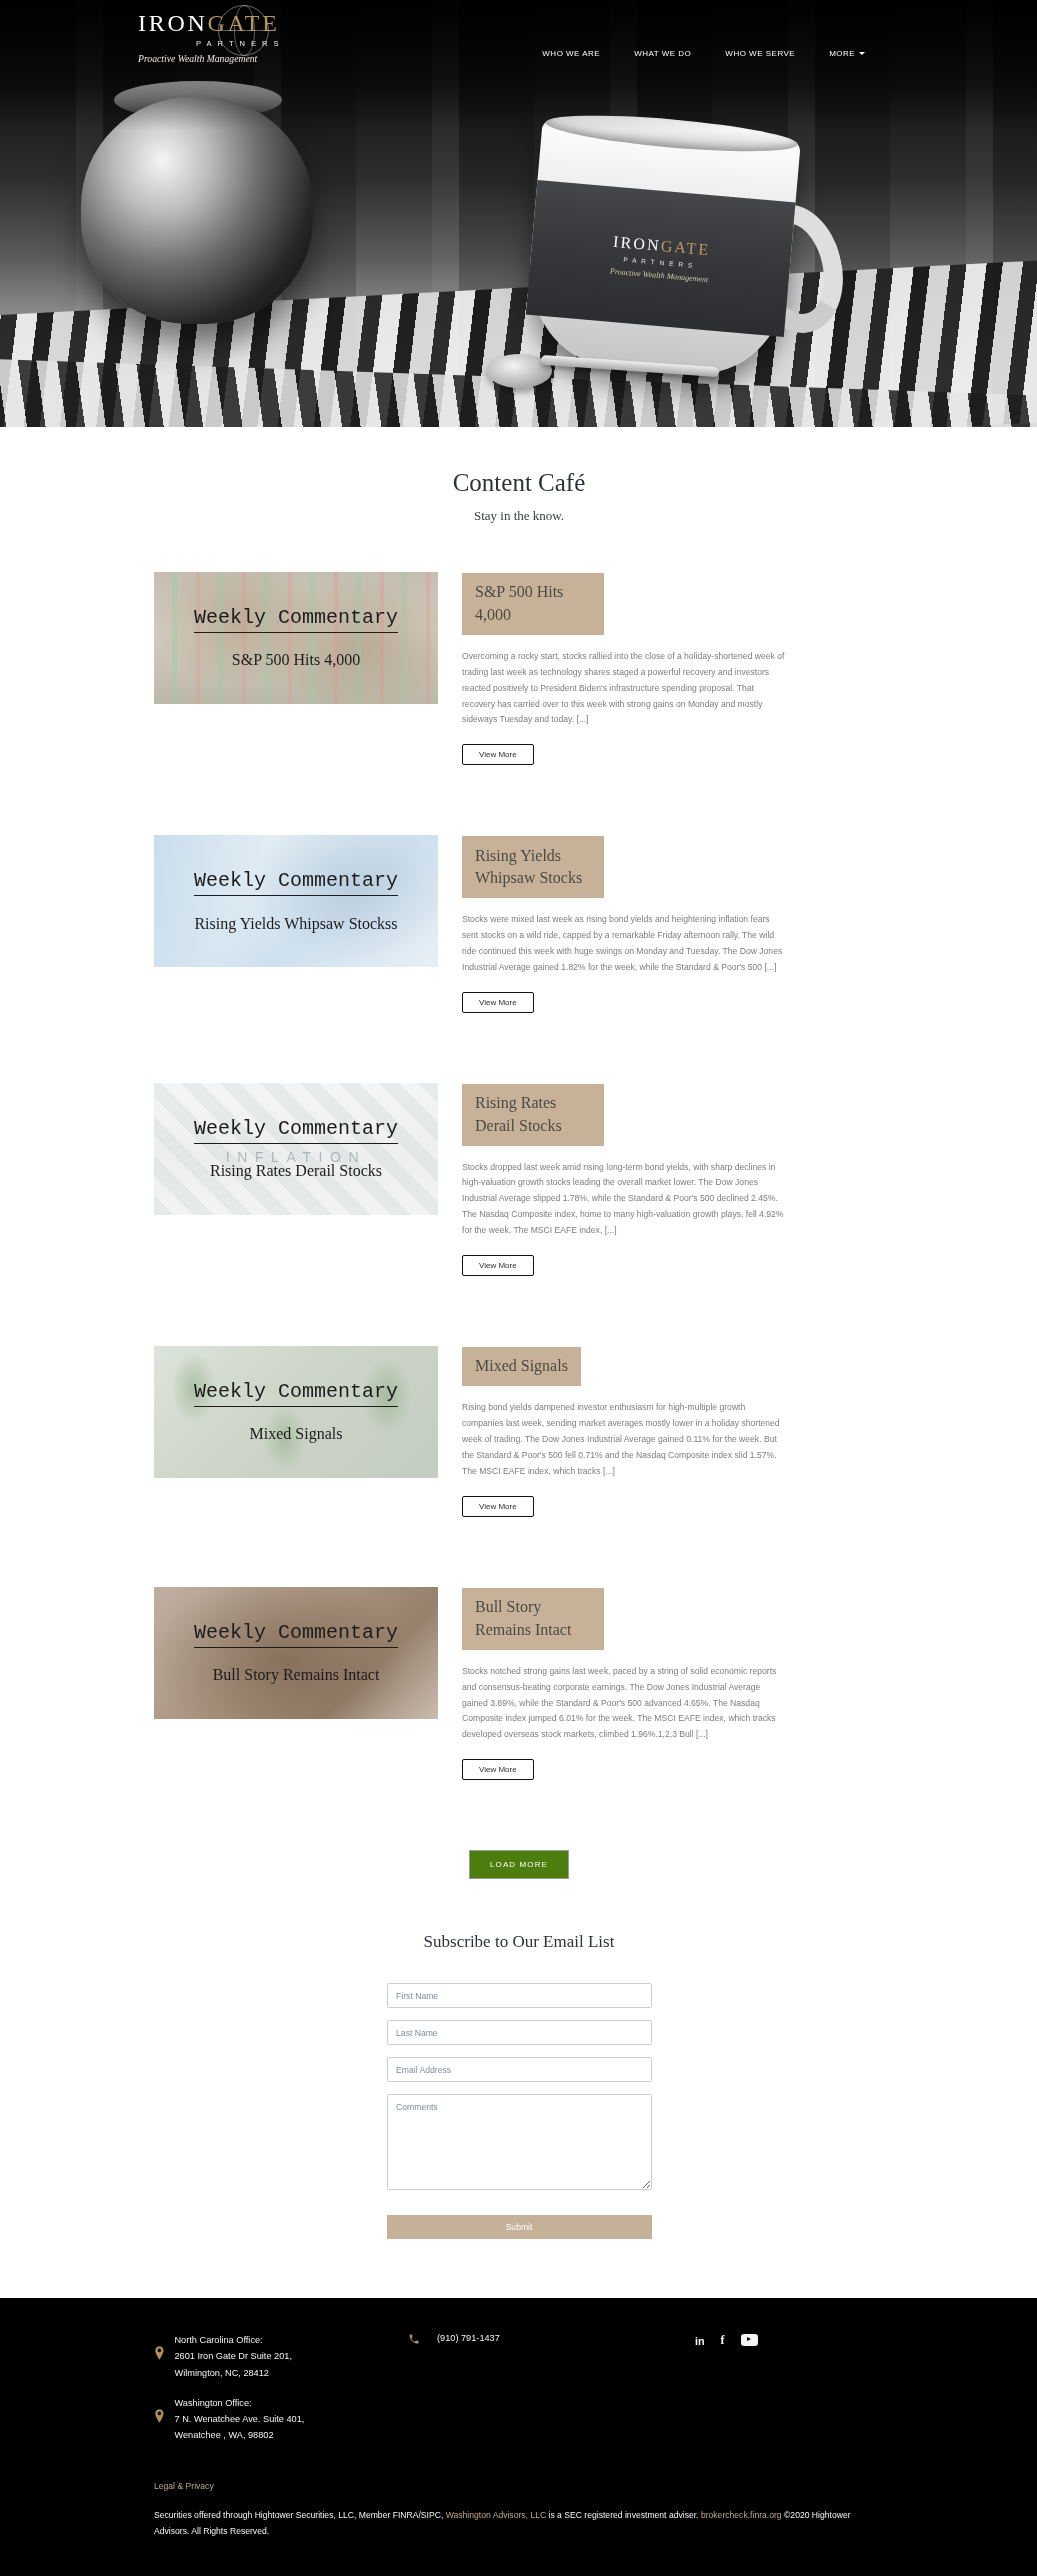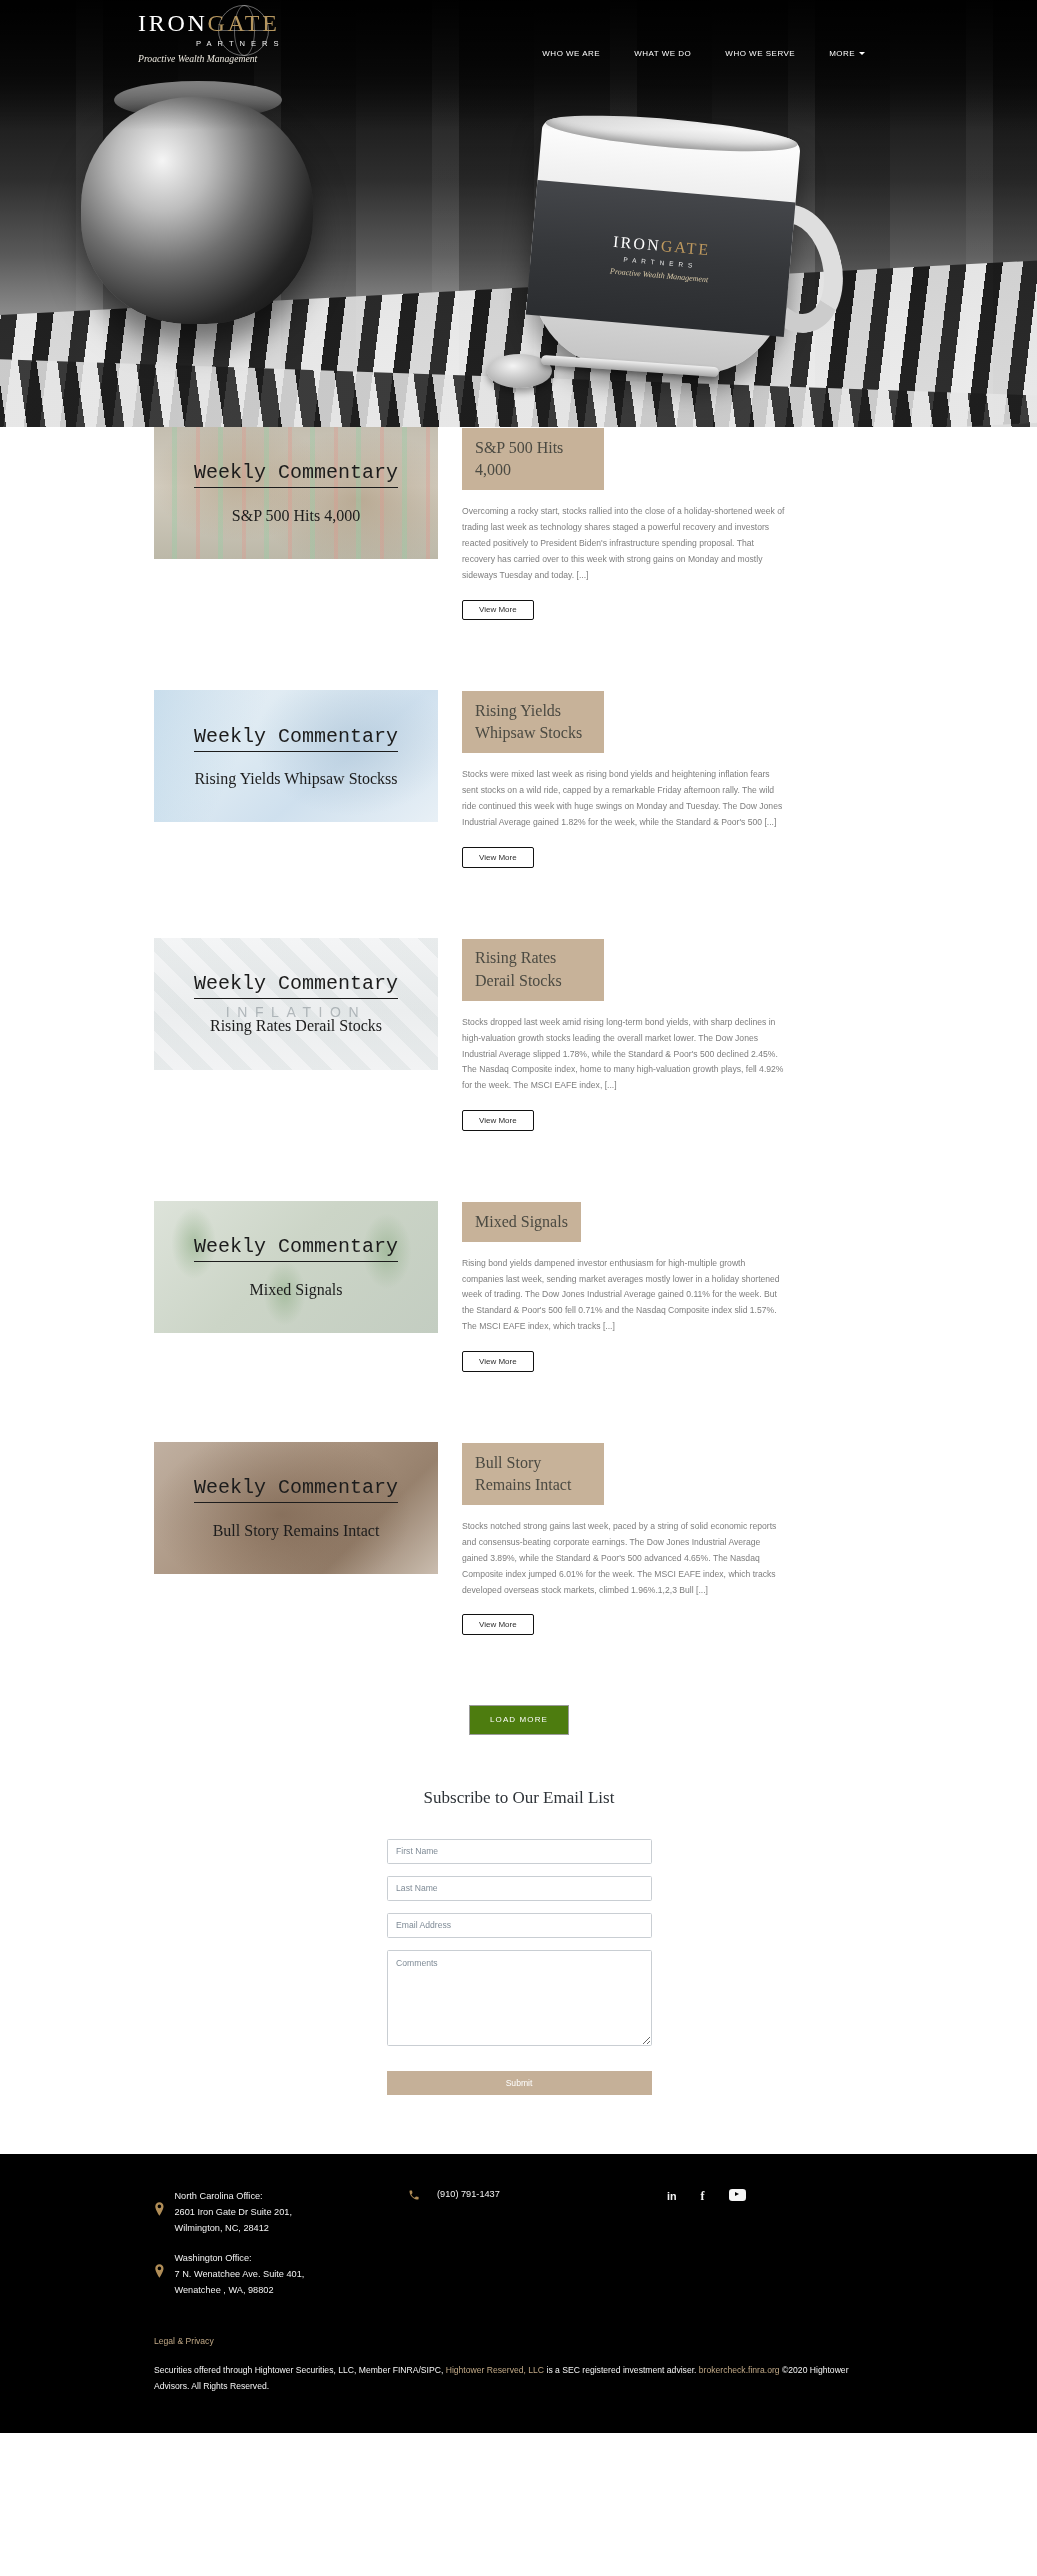--- a/index.html
+++ b/index.html
@@ -128,21 +128,21 @@
 
   
   .site-footer { background:#000000; color:#ffffff; padding:34px 0 38px; }
   .footer-grid { width:730px; margin:0 auto; display:flex; align-items:flex-start; }
   .footer-offices { width:254px; }
   .office { display:flex; gap:9.7px; margin-bottom:14px; }
   .office-pin { flex:none; margin-top:14px; }
   .office-text { font-size:9.2px; line-height:1.75; color:#f2f2f2; }
   .footer-phone { width:259px; display:flex; gap:17px; align-items:flex-start; padding-top:1.1px; }
   .footer-phone-number { font-size:9.2px; color:#f2f2f2; cursor:pointer; }
-  .footer-social { display:flex; gap:24px; align-items:center; margin-top:1.1px; }
+  .footer-social { display:flex; gap:16px; align-items:center; margin-top:1.1px;margin-left:28px; }
   .social-link { color:#f5f5f5; cursor:pointer; text-decoration:none; }
   .social-in { font-size:10.8px; font-weight:bold; font-family:"Liberation Sans", sans-serif; }
   .social-f { font-size:12px; font-weight:bold; font-family:"Liberation Serif", "DejaVu Serif", serif; }
   .social-yt { position:relative; display:inline-block; width:17.3px; height:12px; background:#f5f5f5; border-radius:3.2px; }
   .social-yt::after { content:""; position:absolute; left:6.5px; top:3.2px; width:0; height:0;
     border-left:4.9px solid #000; border-top:2.7px solid transparent; border-bottom:2.7px solid transparent; }
   .legal-privacy { width:730px; margin:24px auto 0; color:#c0a886; font-size:8.6px; cursor:pointer; }
   .disclaimer { width:730px; margin:17.3px auto 0; font-size:8.6px; line-height:1.85; color:#f5f5f5; }
   .disclaimer .tan-link { color:#c0a886; cursor:pointer; }
 </style>
@@ -178,20 +178,24 @@
     <nav class="main-nav">
       <span class="nav-item">WHO WE ARE</span>
       <span class="nav-item">WHAT WE DO</span>
       <span class="nav-item">WHO WE SERVE</span>
       <span class="nav-item"><span>MORE</span><span class="caret"></span></span>
     </nav>
   </div>
 </div>
 
 <div class="container">
+  <div class="page-head">
+    <h1 class="page-title">Content Café</h1>
+    <div class="page-subtitle">Stay in the know.</div>
+  </div>
 
   <div class="post-row">
     <div class="post-image theme-bull-chart">
       <div class="pi-label">Weekly Commentary</div>
       <div class="pi-title">S&amp;P 500 Hits 4,000</div>
     </div>
     <div class="post-body">
       <div class="post-title-badge">S&amp;P 500 Hits 4,000</div>
       <p class="post-excerpt">Overcoming a rocky start, stocks rallied into the close of a holiday-shortened week of trading last week as technology shares staged a powerful recovery and investors reacted positively to President Biden's infrastructure spending proposal.  That recovery has carried over to this week with strong gains on Monday and mostly sideways Tuesday and today.  [...]</p>
       <span class="view-more-btn">View More</span>
@@ -299,15 +303,15 @@
       </span>
       <span class="footer-phone-number">(910) 791-1437</span>
     </div>
     <div class="footer-social">
       <a class="social-link social-in">in</a>
       <a class="social-link social-f">f</a>
       <a class="social-link"><span class="social-yt"></span></a>
     </div>
   </div>
   <div class="legal-privacy">Legal &amp; Privacy</div>
-  <p class="disclaimer"><span>Securities offered through Hightower Securities, LLC, Member FINRA/SIPC, </span><span class="tan-link">Hightower Reserved, LLC</span><span> is a SEC registered investment adviser. </span><span class="tan-link">brokercheck.finra.org</span><span> ©2020 Hightower Advisors. All Rights Reserved.</span></p>
+  <p class="disclaimer"><span>Securities offered through Hightower Securities, LLC, Member FINRA/SIPC, </span><span class="tan-link">Washington Advisors, LLC</span><span> is a SEC registered investment adviser. </span><span class="tan-link">brokercheck.finra.org</span><span> ©2020 Hightower Advisors. All Rights Reserved.</span></p>
 </footer>
 
 
 </body></html>

